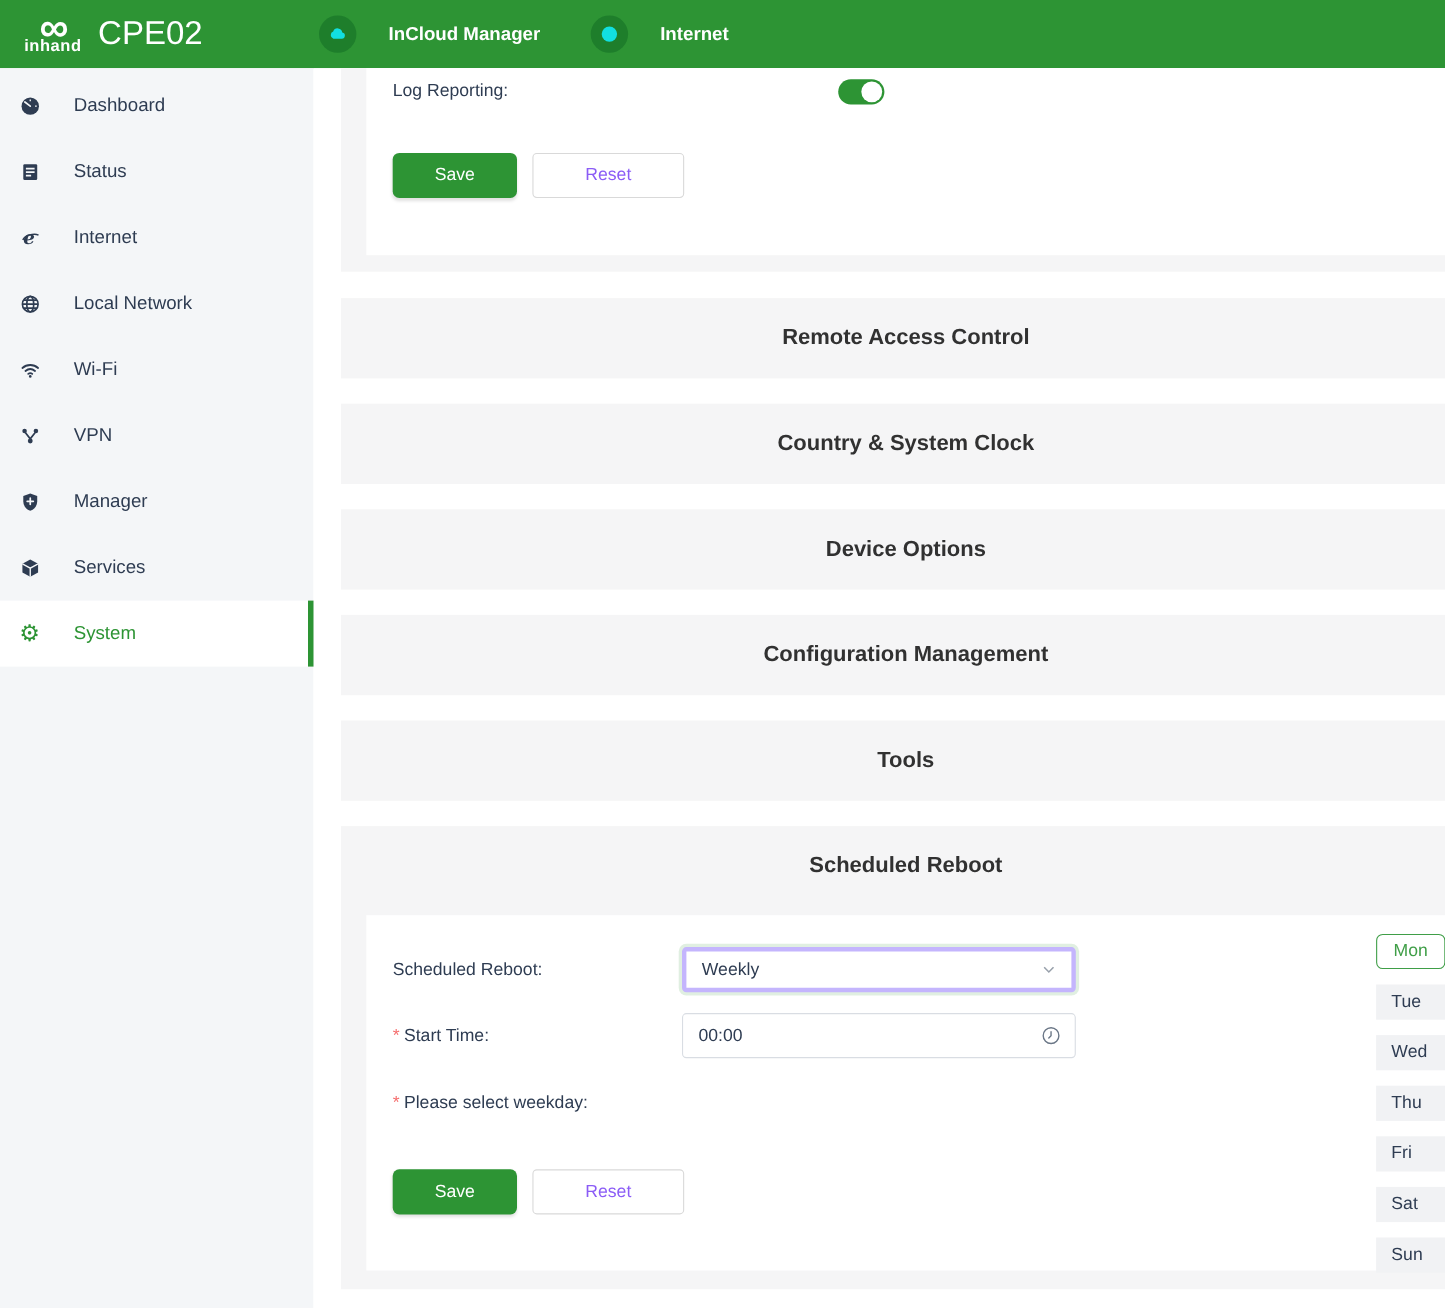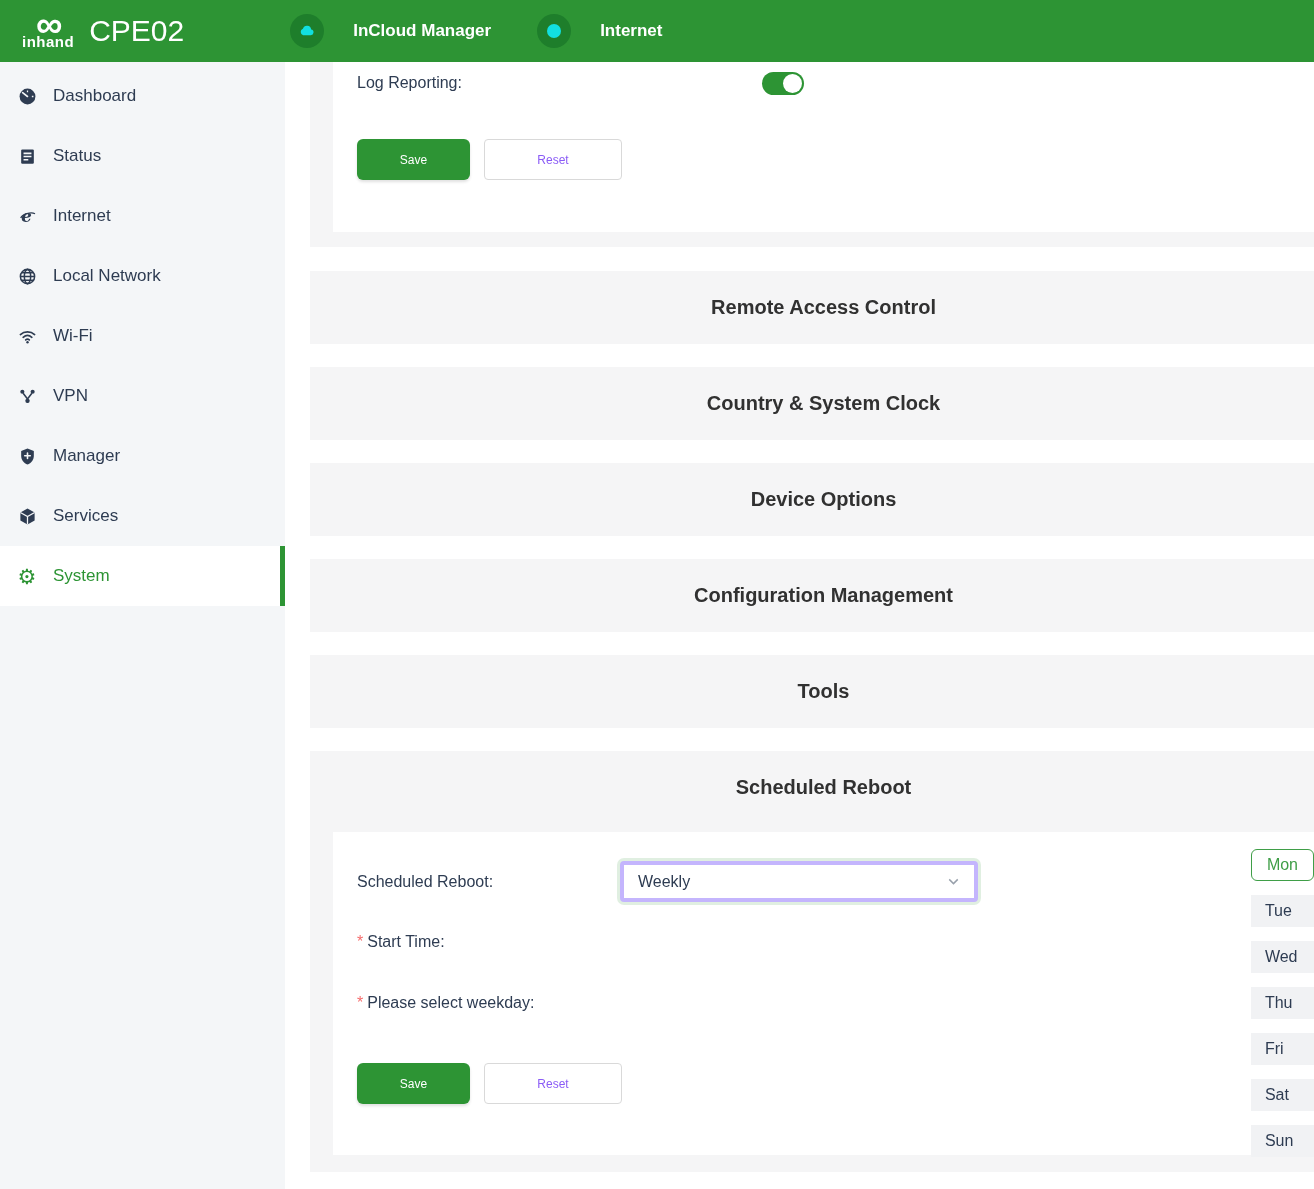--- a/index.html
+++ b/index.html
@@ -19,41 +19,41 @@
   .logo-name { font-size:15px; font-weight:700; letter-spacing:.5px; margin-top:-3px; }
   .brand-model { font-size:30px; font-weight:400; }
   .status-group { display:flex; align-items:center; gap:46px; margin-left:106px; }
   .status-item { display:flex; align-items:center; gap:29px; font-size:17px; font-weight:700; cursor:pointer; }
   .status-circle { width:34px; height:34px; border-radius:50%; background:#1e7e2b; display:flex; align-items:center; justify-content:center; }
   .cyan-dot { width:14px; height:14px; border-radius:50%; background:#12dfe0; }
   
   .layout { display:flex; height:1127px; }
   .sidebar { width:285px; flex-shrink:0; background:#f4f6f8; padding-top:4px; }
   .nav-item {
-    height:60px; display:flex; align-items:center; gap:15px;
+    height:60px; display:flex; align-items:center; gap:29px;
     padding-left:16px; font-size:17px; color:#2e3c52; cursor:pointer; position:relative;
   }
   .nav-icon { width:22px; height:22px; display:flex; align-items:center; justify-content:center; color:#2e3c52; flex-shrink:0; }
   .nav-icon svg { width:19px; height:19px; }
   .nav-item.active { background:#ffffff; color:#2d9434; }
   .nav-item.active .nav-icon { color:#2d9434; }
   .nav-item.active::after { content:""; position:absolute; right:0; top:0; width:5px; height:100%; background:#2d9434; }
   .gear-glyph { font-size:21px; line-height:1; }
   
   .main { flex:1; padding-left:25px; background:#ffffff; }
   .container { background:#f5f5f6; }
   .container.top { height:185px; margin-bottom:24px; }
   .panel { background:#ffffff; margin-left:23px; }
   .panel-top { height:170px; padding:8px 0 0 24px; }
   .log-row { display:flex; align-items:center; height:26px; }
   .log-label { width:405px; font-size:16px; color:#2e3c52; }
   .toggle { width:42px; height:23px; border-radius:12px; background:#2d9434; position:relative; display:inline-block; cursor:pointer; flex-shrink:0; }
   .toggle .knob { position:absolute; right:2px; top:2px; width:19px; height:19px; border-radius:50%; background:#fff; }
   .btn-row { display:flex; gap:14px; margin-top:43px; }
-  .btn { height:41px; font-size:12px; font-family:inherit; cursor:pointer; display:flex; align-items:center; justify-content:center; }
+  .btn { height:41px; font-size:16px; font-family:inherit; cursor:pointer; display:flex; align-items:center; justify-content:center; }
   .btn-primary { background:#2d9434; color:#fff; border:none; border-radius:6px; width:113px; box-shadow:0 2px 3px rgba(0,0,0,.12); }
   .btn-default { background:#fff; color:#8b5cf6; border:1px solid #d9d9d9; border-radius:4px; width:138px; }
   
   .section-bar {
     height:73px; background:#f5f5f6; display:flex; align-items:center;
     padding-left:23px; margin-bottom:23px; cursor:pointer;justify-content:center;
   }
   .section-title { font-size:20px; font-weight:700; color:#313131; }
   
   .container.reboot { margin-bottom:0; padding-bottom:17px; }
@@ -246,20 +246,27 @@
             <svg width="17" height="17" viewBox="0 0 24 24">
                 <polyline points="6,9 12,15 18,9" stroke="#98a0ab" stroke-width="2" fill="none"></polyline>
               </svg>
           </div>
         </div>
 
         <div class="form-row row-time">
           <span class="form-label">
             <span class="star">*</span><span>Start Time:</span>
           </span>
+          <div class="text-input">
+            <span>00:00</span>
+            <svg width="19" height="19" viewBox="0 0 24 24">
+                <circle cx="12" cy="12" r="9" stroke="#6b7787" stroke-width="1.6" fill="none"></circle>
+                <path d="M12 7.5 V12 L9.4 14.6" stroke="#6b7787" stroke-width="1.6" fill="none" stroke-linecap="round"></path>
+              </svg>
+          </div>
         </div>
 
         <div class="form-row row-week">
           <span class="form-label">
             <span class="star">*</span><span>Please select weekday:</span>
           </span>
           <div class="weekdays">
             <span class="wd selected">Mon</span>
             <span class="wd">Tue</span>
             <span class="wd">Wed</span>

